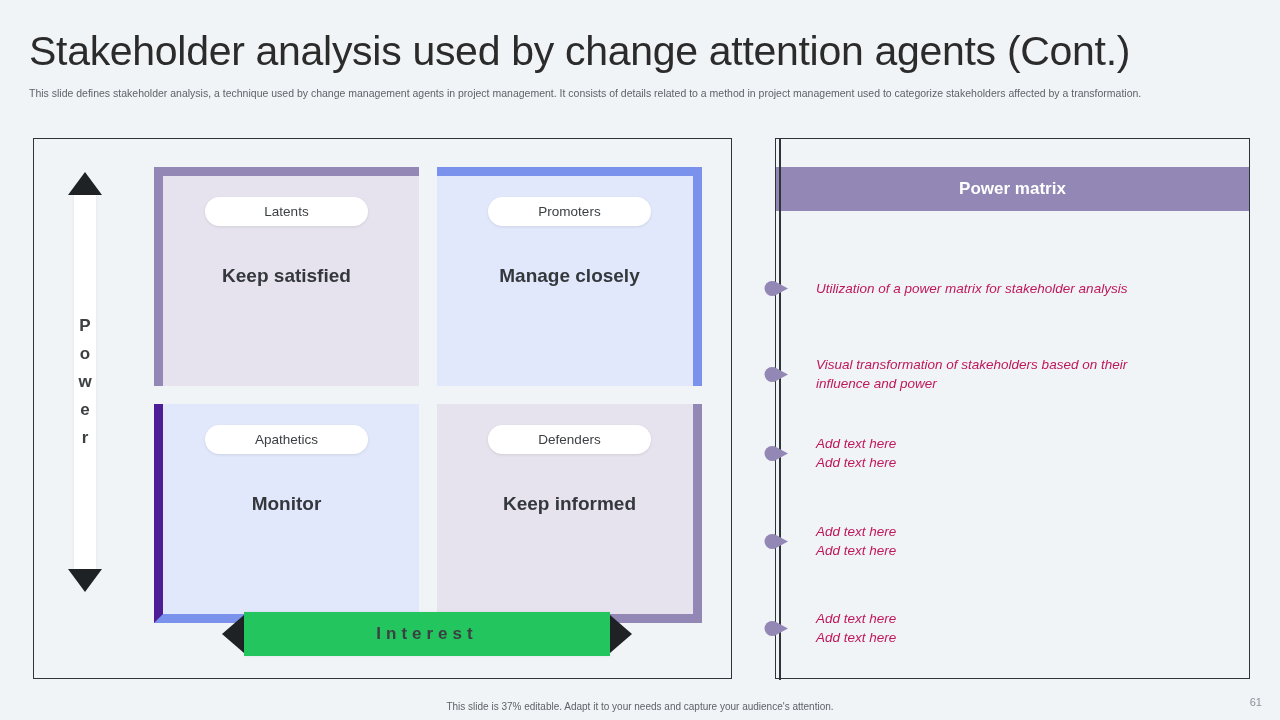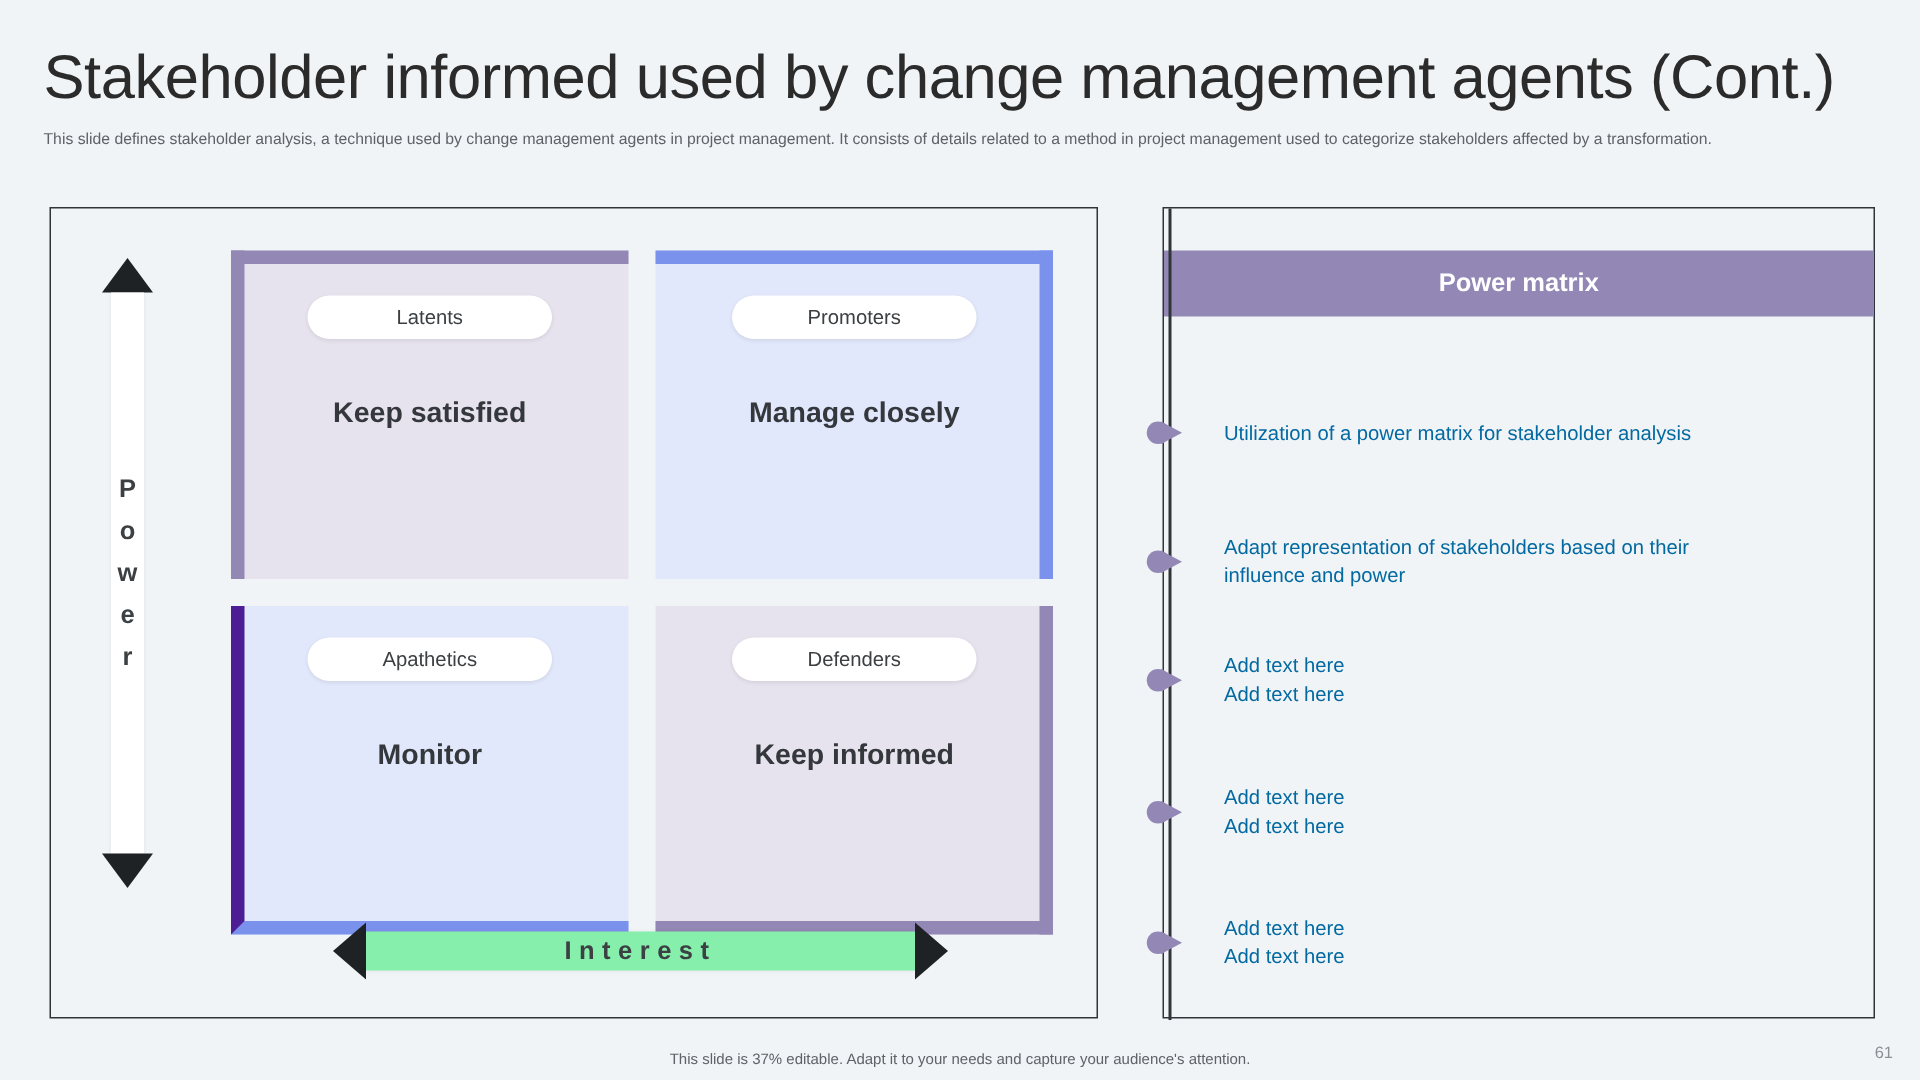--- a/index.html
+++ b/index.html
@@ -101,21 +101,21 @@
     border-bottom: 19px solid transparent;
     border-right: 22px solid #1e2225;
   }
   .arrow-right {
     width: 0; height: 0;
     border-top: 19px solid transparent;
     border-bottom: 19px solid transparent;
     border-left: 22px solid #1e2225;
   }
   .interest-bar {
-    flex: 1; height: 26px; background: #86efac;
+    flex: 1; height: 44px; background: #22c55e;
     display: flex; align-items: center; justify-content: center;
     font-size: 17px; font-weight: bold; color: #3c4043;
     letter-spacing: 5px;
     box-shadow: 0 0 3px rgba(0,0,0,0.07);
   }
 
   
   .right-panel {
     position: absolute; left: 775px; top: 138px;
     width: 475px; height: 541px;
@@ -136,39 +136,39 @@
   }
   .bullet-row {
     position: absolute; left: 0; display: flex; align-items: center;
   }
   .bullet-icon {
     position: relative; left: -12px; flex: 0 0 auto;
     width: 26px; height: 17px;
   }
   .bullet-icon svg { display: block; }
   .bullet-text {
-    margin-left: 14px; font-size: 13.5px; color: #0369a1; line-height: 19px;
+    margin-left: 14px; font-size: 13.5px; color: #be185d; line-height: 19px; font-style: italic;
   }
 
   
   .footer-note {
     position: absolute; left: 0; right: 0; top: 701px;
     text-align: center; font-size: 10px; color: #5f6368;
   }
   .page-num {
     position: absolute; right: 18px; top: 696px;
     font-size: 11px; color: #8b9095;
   }
 </style>
 </head>
 <body>
 
 <div class="slide">
 
-  <div class="title">Stakeholder informed used by change management agents (Cont.)</div>
+  <div class="title">Stakeholder analysis used by change attention agents (Cont.)</div>
   <div class="subtitle">This slide defines stakeholder analysis, a technique used by change management agents in project management. It consists of details related to a method in project management used to categorize stakeholders affected by a transformation.</div>
 
   <div class="left-panel">
 
     <div class="power-axis">
       <div class="arrow-up"></div>
       <div class="power-bar">
         <span>P</span>
         <span>o</span>
         <span>w</span>
@@ -239,21 +239,21 @@
       </div>
 
       <div class="bullet-row" style="top:98px;">
         <span class="bullet-icon">
           <svg width="26" height="17" viewBox="0 0 26 17">
             <circle cx="8" cy="8.5" r="7.5" fill="#9387b5"></circle>
             <path d="M10 1 L24 8.5 L10 16 Z" fill="#9387b5"></path>
           </svg>
         </span>
         <span class="bullet-text">
-          <span>Adapt representation of stakeholders based on their</span><br>
+          <span>Visual transformation of stakeholders based on their</span><br>
           <span>influence and power</span>
         </span>
       </div>
 
       <div class="bullet-row" style="top:177px;">
         <span class="bullet-icon">
           <svg width="26" height="17" viewBox="0 0 26 17">
             <circle cx="8" cy="8.5" r="7.5" fill="#9387b5"></circle>
             <path d="M10 1 L24 8.5 L10 16 Z" fill="#9387b5"></path>
           </svg>

